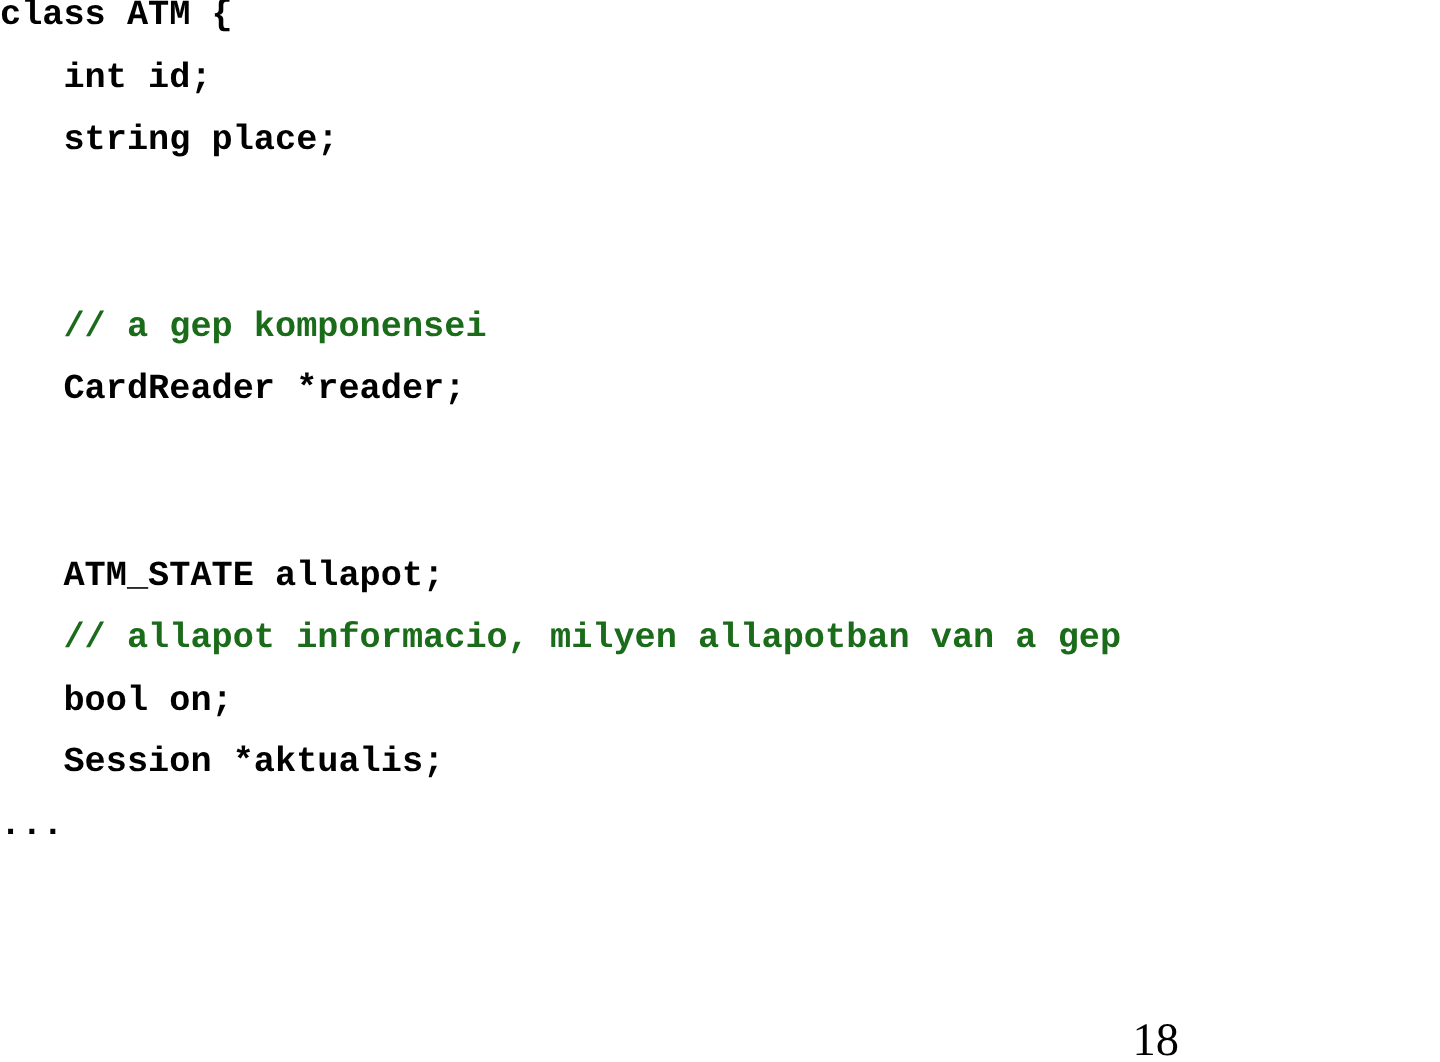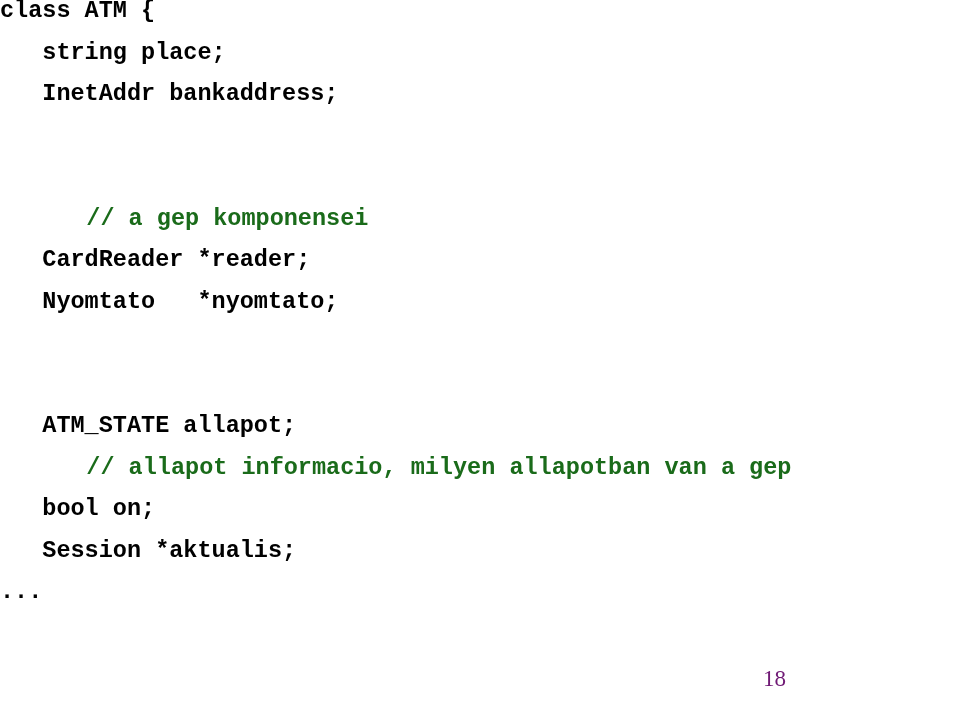--- a/index.html
+++ b/index.html
@@ -46,54 +46,52 @@
     letter-spacing: 0px;
     padding-left: 0px;
   }
 
   .code-line.blank {
     color: transparent;
   }
 
   .code-line.comment {
     color: #1a6b1a;
-    padding-left: 44px;
   }
 
   
   #code-block {
     margin-top: -10px;
   }
 
   
   #page-number {
     position: absolute;
     right: 22px;
-    bottom: 18px;
+    bottom: 0;
     font-family: "Liberation Serif", "DejaVu Serif", serif;
-    font-size: 23px;
+    font-size: 31px;
     font-weight: normal;
-    color: #701a75;
+    color: #000000;
     line-height: 1;
   }
 </style>
 </head>
 <body>
 
 <div id="slide">
 
   <div id="code-block">
       <div class="code-line">class ATM {</div>
+      <div class="code-line">   int id;</div>
       <div class="code-line">   string place;</div>
-      <div class="code-line">   InetAddr bankaddress;</div>
       <div class="code-line blank"> </div>
       <div class="code-line blank"> </div>
       <div class="code-line comment">   // a gep komponensei</div>
       <div class="code-line">   CardReader *reader;</div>
-      <div class="code-line">   Nyomtato   *nyomtato;</div>
       <div class="code-line blank"> </div>
       <div class="code-line blank"> </div>
       <div class="code-line">   ATM_STATE allapot;</div>
       <div class="code-line comment">   // allapot informacio, milyen allapotban van a gep</div>
       <div class="code-line">   bool on;</div>
       <div class="code-line">   Session *aktualis;</div>
       <div class="code-line">...</div>
     </div>
 
   <div id="page-number">18</div>

